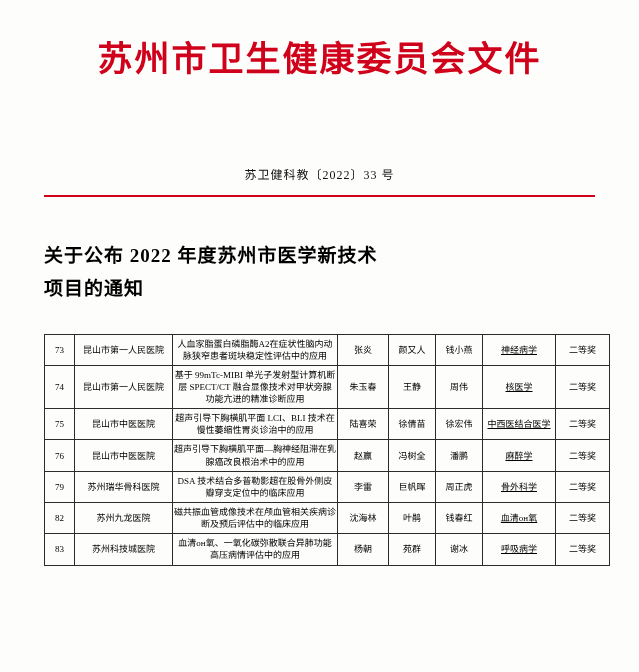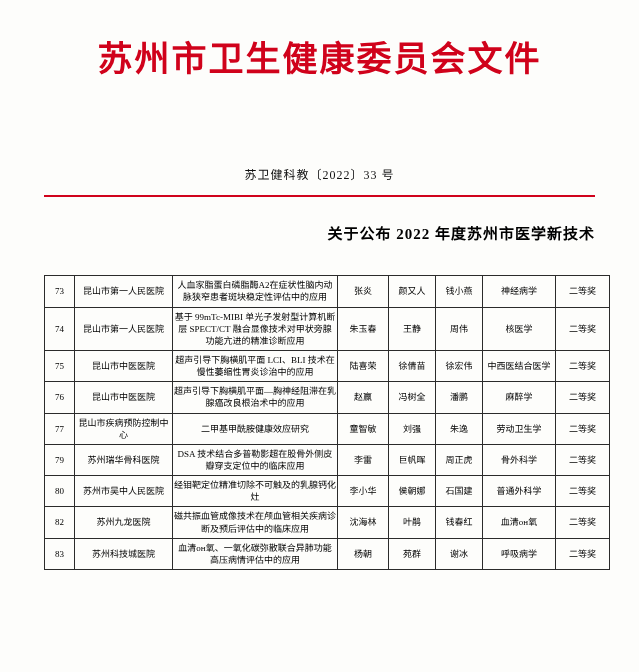--- a/index.html
+++ b/index.html
@@ -43,23 +43,23 @@
     letter-spacing: 1px;
     color: #111;
   }
   .red-rule {
     margin-top: 12px;
     height: 2px;
     background: #d0021b;
     width: 100%;
   }
   .notice-title {
-    text-align: right;
-    margin-top: 24px;
-    font-size: 15px;
+    text-align: left;
+    margin-top: 42px;
+    font-size: 19px;
     font-weight: bold;
     line-height: 1.75;
     letter-spacing: 1px;
     color: #000;
   }
   .notice-title .line2 {
     display: block;
   }
   table.awards {
     margin-top: 28px;
@@ -76,21 +76,21 @@
     padding: 3px 1px;
     line-height: 1.35;
     word-break: break-all;
   }
   td.c-no      { width: 27px; }
   td.c-unit    { width: 95px; font-family: Liberation Serif, serif; }
   td.c-project { width: 162px; text-align: center; }
   td.c-p1      { width: 48px; }
   td.c-p2      { width: 44px; margin-left: 46px; }
   td.c-p3      { width: 44px; margin-top: 20px; }
-  td.c-disc    { width: 70px; }
+  td.c-disc    { width: 70px; text-decoration: underline; }
   td.c-prize   { width: 51px; }
   tr.highlight td {
     border-top: 1.6px solid #d0021b;
     border-bottom: 1.6px solid #d0021b;
   }
   tr.highlight td:first-child {
     border-left: 1.6px solid #d0021b;
   }
   tr.highlight td:last-child {
     border-right: 1.6px solid #d0021b;
@@ -104,20 +104,21 @@
   <div class="doc-header">
     <div class="doc-title">苏州市卫生健康委员会文件</div>
   </div>
 
   <div class="doc-number">苏卫健科教〔2022〕33 号</div>
 
   <div class="red-rule"></div>
 
   <div class="notice-title">
     <span>关于公布 2022 年度苏州市医学新技术</span>
+    <span class="line2">项目的通知</span>
   </div>
 
   <table class="awards">
     <tbody>
       <tr>
         <td class="c-no">73</td>
         <td class="c-unit">昆山市第一人民医院</td>
         <td class="c-project">人血家脂蛋白磷脂酶A2在症状性脑内动脉狭窄患者斑块稳定性评估中的应用</td>
         <td class="c-p1">张炎</td>
         <td class="c-p2">颜又人</td>
@@ -149,47 +150,27 @@
         <td class="c-no">76</td>
         <td class="c-unit">昆山市中医医院</td>
         <td class="c-project">超声引导下胸横肌平面—胸神经阻滞在乳腺癌改良根治术中的应用</td>
         <td class="c-p1">赵赢</td>
         <td class="c-p2">冯树全</td>
         <td class="c-p3">潘鹏</td>
         <td class="c-disc">麻醉学</td>
         <td class="c-prize">二等奖</td>
       </tr>
       <tr>
-        <td class="c-no">77</td>
-        <td class="c-unit">昆山市疾病预防控制中心</td>
-        <td class="c-project">二甲基甲酰胺健康效应研究</td>
-        <td class="c-p1">童智敏</td>
-        <td class="c-p2">刘强</td>
-        <td class="c-p3">朱逸</td>
-        <td class="c-disc">劳动卫生学</td>
-        <td class="c-prize">二等奖</td>
-      </tr>
-      <tr>
         <td class="c-no">79</td>
         <td class="c-unit">苏州瑞华骨科医院</td>
         <td class="c-project">DSA 技术结合多普勒影超在股骨外侧皮瓣穿支定位中的临床应用</td>
         <td class="c-p1">李雷</td>
         <td class="c-p2">巨帆晖</td>
         <td class="c-p3">周正虎</td>
         <td class="c-disc">骨外科学</td>
-        <td class="c-prize">二等奖</td>
-      </tr>
-      <tr>
-        <td class="c-no">80</td>
-        <td class="c-unit">苏州市吴中人民医院</td>
-        <td class="c-project">经钼靶定位精准切除不可触及的乳腺钙化灶</td>
-        <td class="c-p1">李小华</td>
-        <td class="c-p2">侯朝娜</td>
-        <td class="c-p3">石国建</td>
-        <td class="c-disc">普通外科学</td>
         <td class="c-prize">二等奖</td>
       </tr>
       <tr>
         <td class="c-no">82</td>
         <td class="c-unit">苏州九龙医院</td>
         <td class="c-project">磁共振血管成像技术在颅血管相关疾病诊断及预后评估中的临床应用</td>
         <td class="c-p1">沈海林</td>
         <td class="c-p2">叶鹃</td>
         <td class="c-p3">钱春红</td>
         <td class="c-disc">血清он氧</td>

